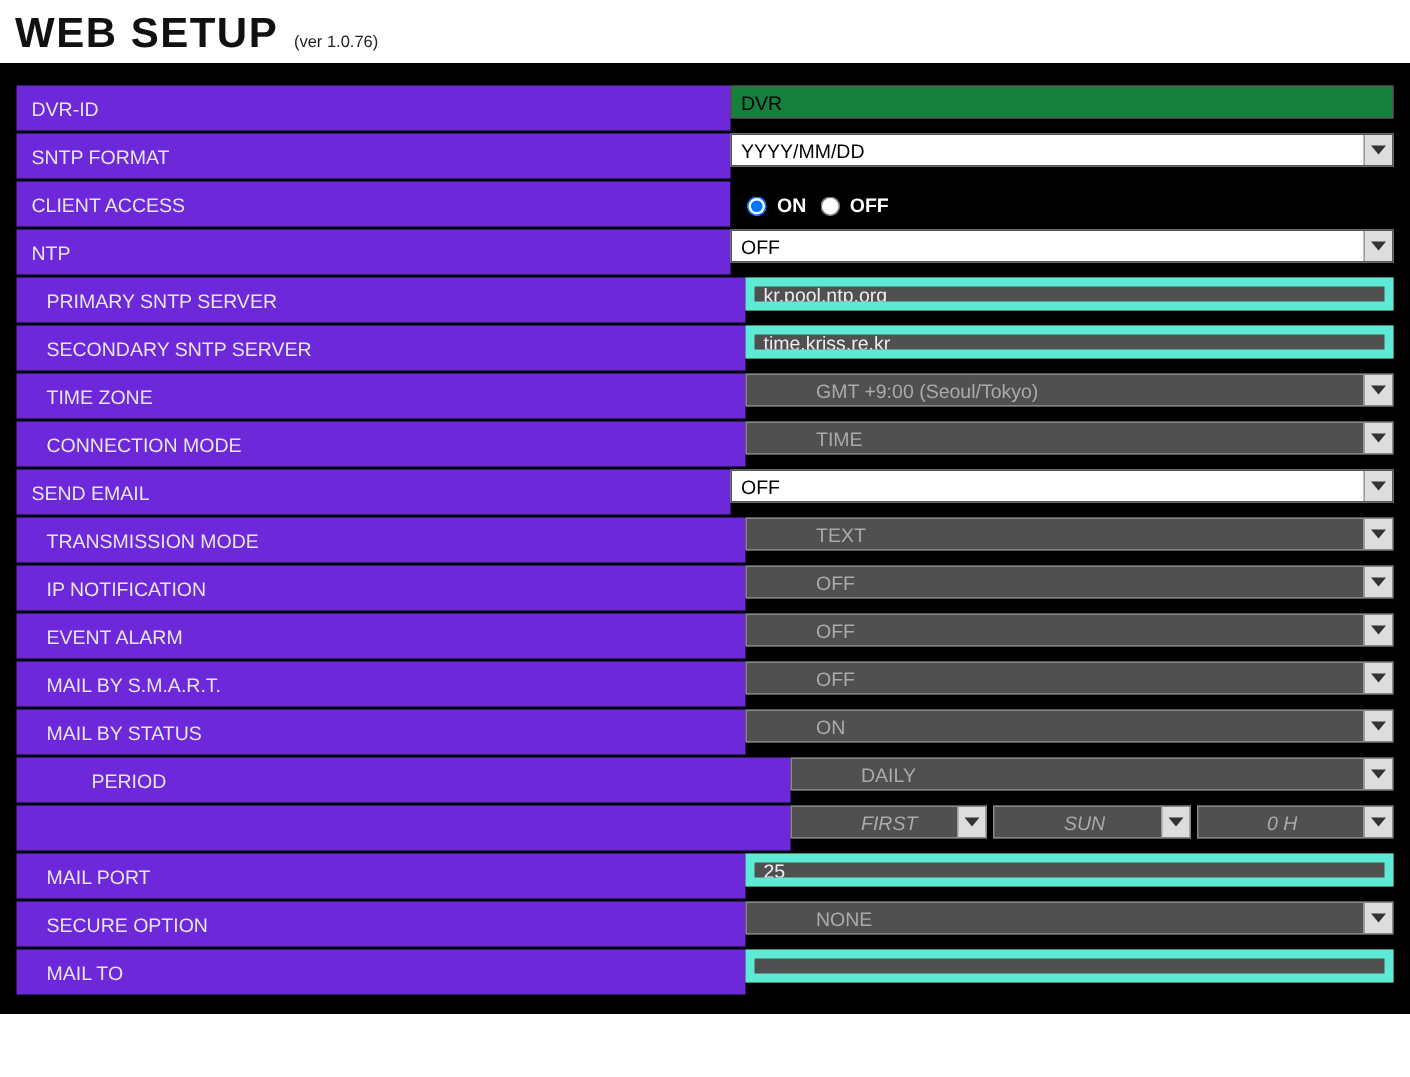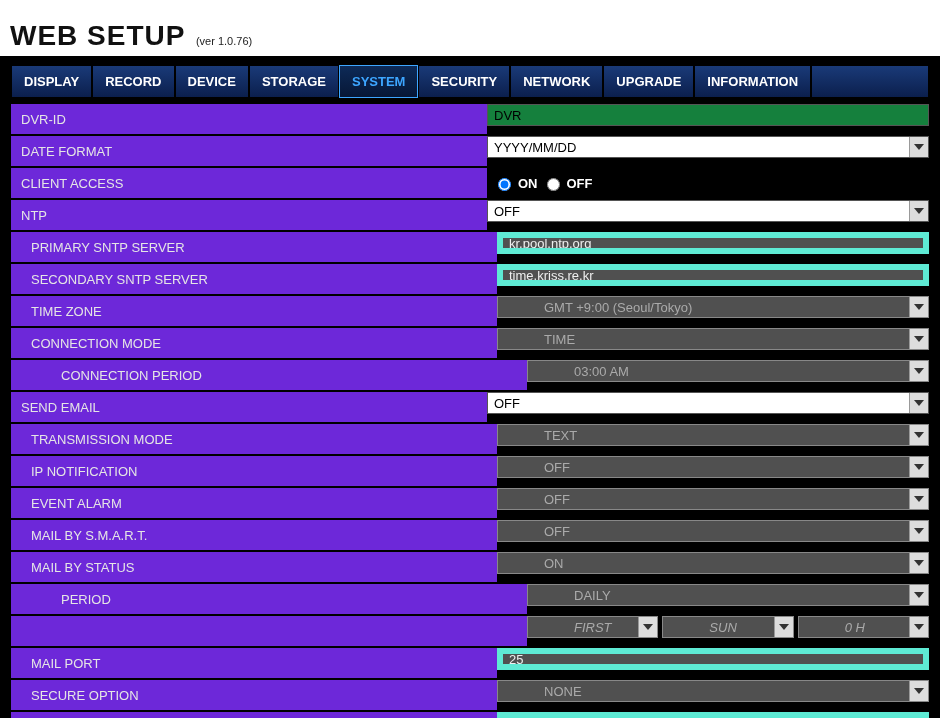--- a/index.html
+++ b/index.html
@@ -1,17 +1,17 @@
 <!DOCTYPE html>
 <html><head>
 <meta charset="utf-8">
 <style>
   html,body{margin:0;padding:0;background:#fff;font-family:Arial,Helvetica,sans-serif;}
   .page{width:940px;margin:0 auto;}
-  .title-bar{padding:20px 10px 4px 10px;}
+  .title-bar{padding:6px 10px 4px 10px;}
   .title{font-size:28px;font-weight:bold;letter-spacing:1px;color:#111;display:inline-block;}
   .ver{font-size:11px;color:#222;margin-left:6px;}
   .panel{background:#000;padding:8px 10px 10px 10px;border:1px solid #000;}
   .tabs{display:flex;}
   .tab{color:#fff;font-weight:bold;font-size:13px;padding:8px 12px;text-align:center;cursor:pointer;
        background:linear-gradient(#1a3a78,#0b1f4d);border:1px solid #000;white-space:nowrap;}
   .tab.active{background:linear-gradient(#0d2a57,#071736);color:#3da6ff;border:1px solid #3da6ff;}
   .tab-spacer{flex:1;background:linear-gradient(#1a3a78,#0b1f4d);border:1px solid #000;}
   .body{margin-top:6px;}
   .row{display:flex;align-items:stretch;margin-bottom:2px;}
@@ -37,44 +37,32 @@
 </head>
 <body>
 <div class="page">
 
 <div class="title-bar">
   <span class="title">WEB SETUP</span>
   <span class="ver">(ver 1.0.76)</span>
 </div>
 
 <div class="panel">
-  <div class="tabs">
-    <div class="tab">DISPLAY</div>
-    <div class="tab">RECORD</div>
-    <div class="tab">DEVICE</div>
-    <div class="tab">STORAGE</div>
-    <div class="tab active">SYSTEM</div>
-    <div class="tab">SECURITY</div>
-    <div class="tab">NETWORK</div>
-    <div class="tab">UPGRADE</div>
-    <div class="tab">INFORMATION</div>
-    <div class="tab-spacer"></div>
-  </div>
 
   <div class="body">
 
     <div class="row">
       <div class="label">DVR-ID</div>
       <div class="field">
             <input class="inp" value="DVR" style="">
           </div>
     </div>
 
     <div class="row">
-      <div class="label">DATE FORMAT</div>
+      <div class="label">SNTP FORMAT</div>
       <div class="field">
         <div class="selbox white">
           <span class="txt">YYYY/MM/DD</span>
           <span class="btn">
                 <span class="chevdown"></span>
               </span>
         </div>
       </div>
     </div>
 
@@ -133,31 +121,20 @@
       <div class="field">
         <div class="selbox dark">
           <span class="txt">TIME</span>
           <span class="btn">
                 <span class="chevdown"></span>
               </span>
         </div>
       </div>
     </div>
 
-    <div class="row">
-      <div class="label indent2">CONNECTION PERIOD</div>
-      <div class="field">
-        <div class="selbox dark">
-          <span class="txt">03:00 AM</span>
-          <span class="btn">
-                <span class="chevdown"></span>
-              </span>
-        </div>
-      </div>
-    </div>
 
     <div class="row">
       <div class="label">SEND EMAIL</div>
       <div class="field">
         <div class="selbox white">
           <span class="txt">OFF</span>
           <span class="btn">
                 <span class="chevdown"></span>
               </span>
         </div>

